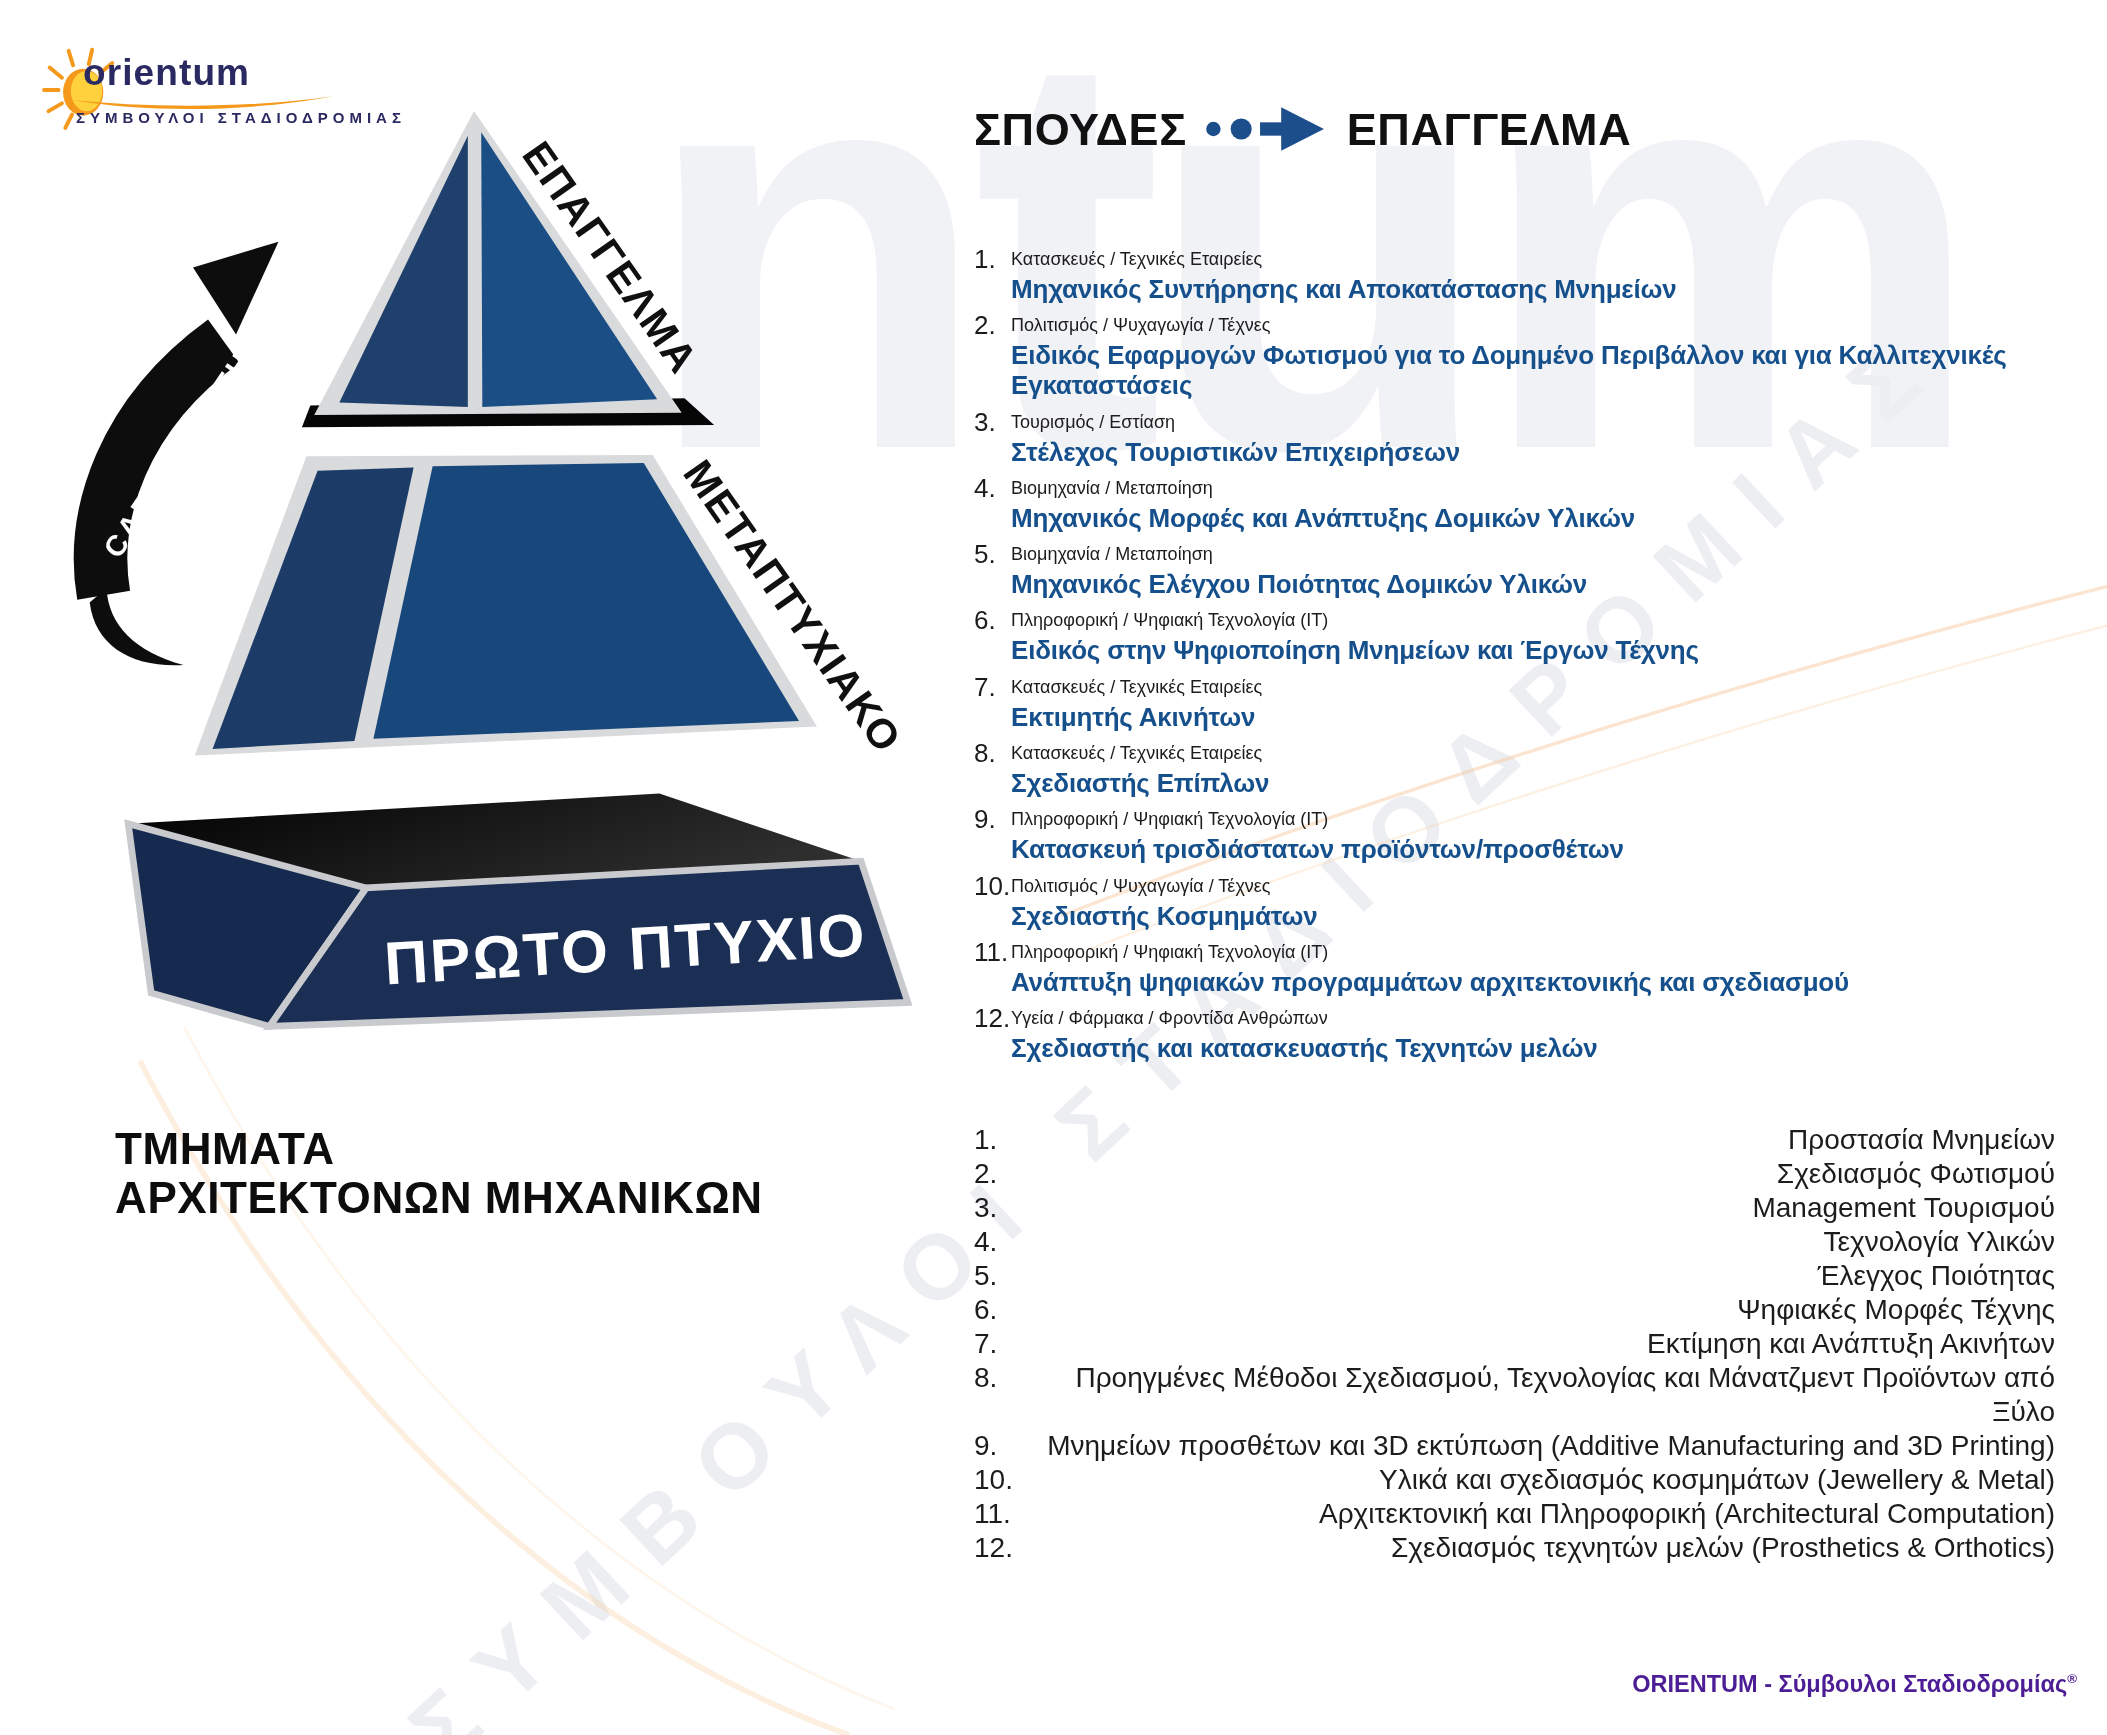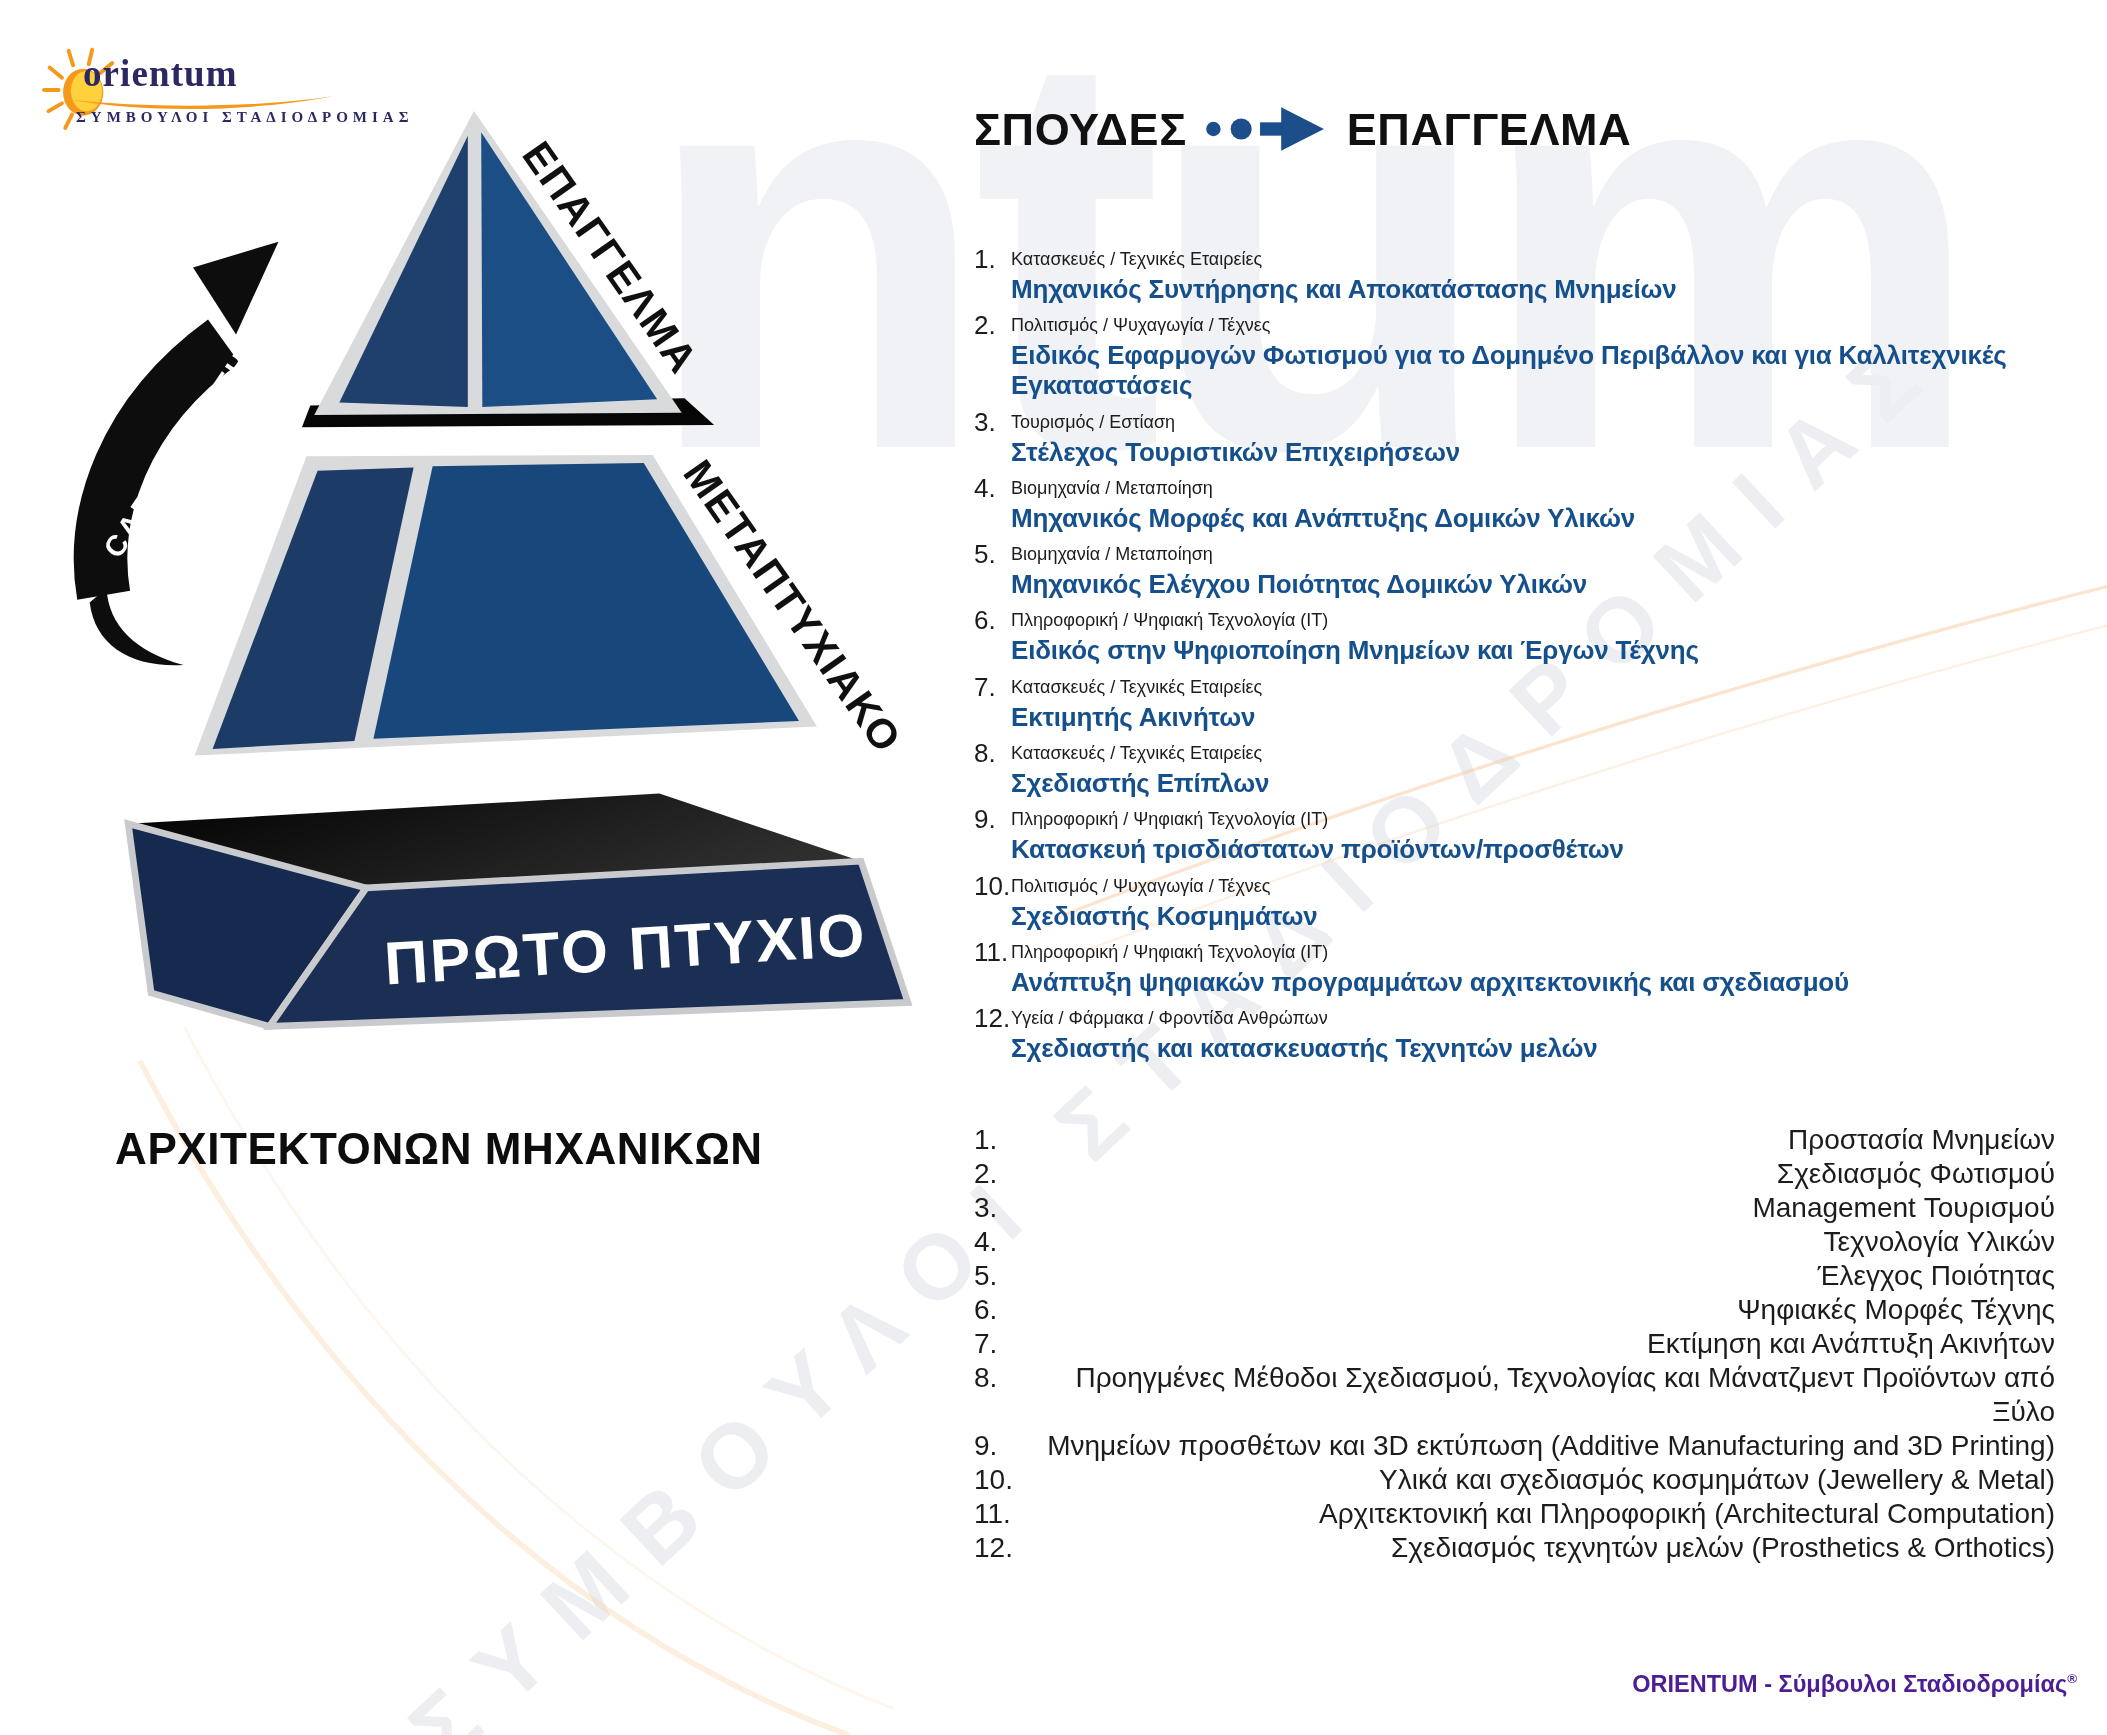--- a/index.html
+++ b/index.html
@@ -7,21 +7,21 @@
   .page{position:relative;width:2108px;height:1735px;overflow:hidden;background:#fff;}
 
   
   .wm-word{position:absolute;left:642px;top:-78px;font-size:570px;font-weight:700;
            letter-spacing:-17px;color:#f1f2f5;white-space:nowrap;z-index:0;}
   .wm-diag{position:absolute;left:425px;top:1692px;transform:rotate(-43deg);transform-origin:0 50%;
            font-size:92px;font-weight:700;letter-spacing:32px;color:#eceef2;white-space:nowrap;z-index:0;}
   .wm-arcs{position:absolute;left:0;top:0;z-index:0;}
 
   
-  .logo{position:absolute;left:34px;top:27px;width:313px;height:117px;z-index:3;font-family:Liberation Serif, serif;}
+  .logo{position:absolute;left:34px;top:27px;width:313px;height:117px;z-index:3;}
   .logo-sun{position:absolute;left:0;top:15.6px;}
   .logo-brand{position:absolute;left:49px;top:24.6px;font-size:37px;font-weight:700;
               color:#2a2962;letter-spacing:1.1px;}
   .logo-swoosh{position:absolute;left:34px;top:66px;}
   .logo-tagline{position:absolute;left:42px;top:82px;font-size:15px;font-weight:700;
                 color:#2a2962;letter-spacing:5px;white-space:nowrap;}
 
   
   .pyramid-wrap{position:absolute;left:56px;top:101px;z-index:2;}
   .pyr-label{font-weight:700;font-size:74px;fill:#101010;letter-spacing:3px;
@@ -225,20 +225,21 @@
       <div class="citem">
         <div class="cnum">12.</div>
         <div class="cbody">
           <div class="csector">Υγεία / Φάρμακα / Φροντίδα Ανθρώπων</div>
           <div class="cprof">Σχεδιαστής και κατασκευαστής Τεχνητών μελών</div>
         </div>
       </div>
     </div>
 
   <div class="section-title">
+    <div>ΤΜΗΜΑΤΑ</div>
     <div>ΑΡΧΙΤΕΚΤΟΝΩΝ ΜΗΧΑΝΙΚΩΝ</div>
   </div>
 
   <div class="studies" id="studies-list">
       <div class="sitem">
         <div class="snum">1.</div>
         <div class="sbody">Προστασία Μνημείων</div>
       </div>
       <div class="sitem">
         <div class="snum">2.</div>

